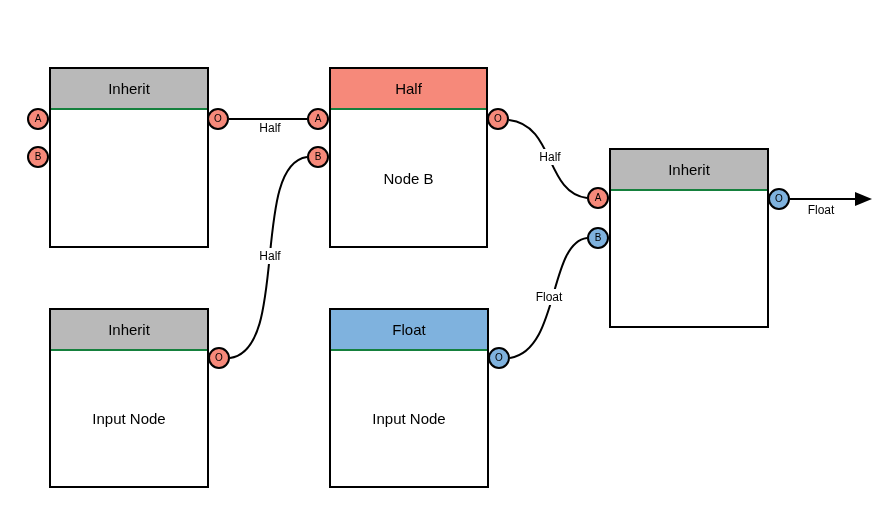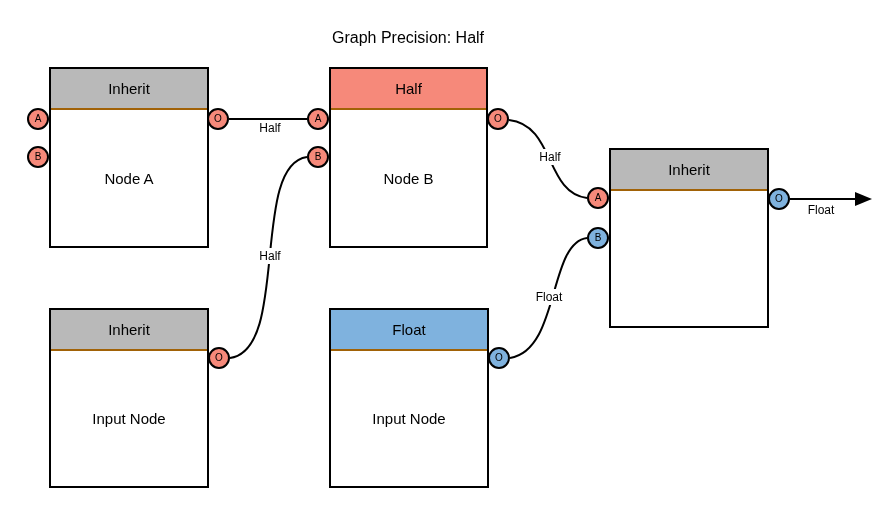--- a/index.html
+++ b/index.html
@@ -10,21 +10,21 @@
   .graph-title{
     position:absolute;left:408px;top:29px;transform:translateX(-50%);
     font-size:16px;white-space:nowrap;z-index:2;
   }
   .edges{position:absolute;left:0;top:0;z-index:1;}
   .node{
     position:absolute;border:2px solid #000;background:#fff;
     box-sizing:border-box;z-index:0;
   }
   .node-header{
-    height:39px;border-bottom:2px solid #a16207;box-sizing:content-box;
+    height:39px;border-bottom:2px solid #15803d;box-sizing:content-box;
     display:flex;align-items:center;justify-content:center;
     font-size:15px;
   }
   .hdr-gray{background:#B9B9B9;}
   .hdr-salmon{background:#F6897A;}
   .hdr-blue{background:#7FB2DE;}
   .node-body{
     position:absolute;left:0;right:0;top:41px;bottom:0;
     display:flex;align-items:center;justify-content:center;
     font-size:15px;
@@ -41,34 +41,32 @@
     position:absolute;transform:translate(-50%,-50%);
     background:#ffffff;font-size:12px;padding:1px 3px;
     white-space:nowrap;z-index:2;
   }
 </style>
 </head>
 <body>
 
 <div class="stage">
 
-  <div class="graph-title">Graph Precision: Half</div>
 
   <svg class="edges" width="887" height="509" viewBox="0 0 887 509">
     <path d="M229 119 L307 119" stroke="#000" stroke-width="2" fill="none"></path>
     <path d="M230 358 C290 350 250 165 307 157" stroke="#000" stroke-width="2" fill="none"></path>
     <path d="M509 120 C555 125 545 193 587 198" stroke="#000" stroke-width="2" fill="none"></path>
     <path d="M510 358 C560 350 548 243 587 238" stroke="#000" stroke-width="2" fill="none"></path>
     <path d="M790 199 L856 199" stroke="#000" stroke-width="2" fill="none"></path>
     <polygon points="855,192 872,199 855,206" fill="#000"></polygon>
   </svg>
 
   <div class="node" style="left:49px;top:67px;width:160px;height:181px;">
     <div class="node-header hdr-gray">Inherit</div>
-    <div class="node-body">Node A</div>
   </div>
   <div class="port port-salmon" style="left:27px;top:108px;">A</div>
   <div class="port port-salmon" style="left:27px;top:146px;">B</div>
   <div class="port port-salmon" style="left:207px;top:108px;">O</div>
 
   <div class="node" style="left:329px;top:67px;width:159px;height:181px;">
     <div class="node-header hdr-salmon">Half</div>
     <div class="node-body">Node B</div>
   </div>
   <div class="port port-salmon" style="left:307px;top:108px;">A</div>

